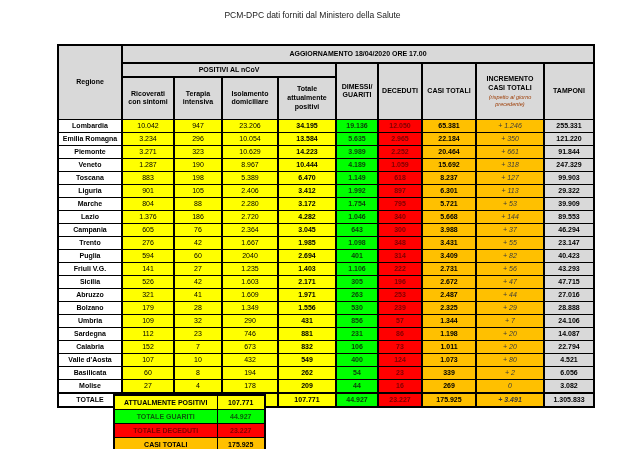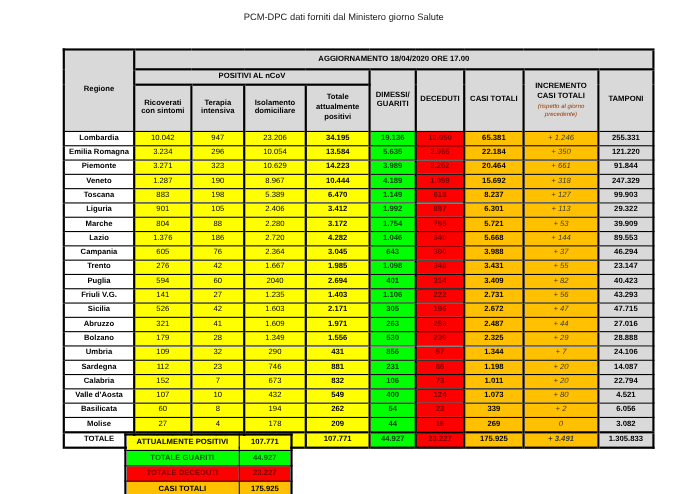--- a/index.html
+++ b/index.html
@@ -55,21 +55,21 @@
     text-align: center; font-size: 7px; font-weight: bold; overflow: hidden;
   }
   .sum-yellow { background: #ffff00; color: #000; }
   .sum-green  { background: #00ff00; color: #0b5c0b; }
   .sum-red    { background: #ff0000; color: #7e0000; }
   .sum-orange { background: #ffc000; color: #000; }
 </style>
 </head>
 <body>
 
-<div class="page-title">PCM-DPC dati forniti dal Ministero giorno Salute</div>
+<div class="page-title">PCM-DPC dati forniti dal Ministero della Salute</div>
 
 <table class="main">
   <colgroup>
     <col style="width:64px">
       <col style="width:52px">
       <col style="width:48px">
       <col style="width:56px">
       <col style="width:58px">
     <col style="width:42px">
       <col style="width:44px">

